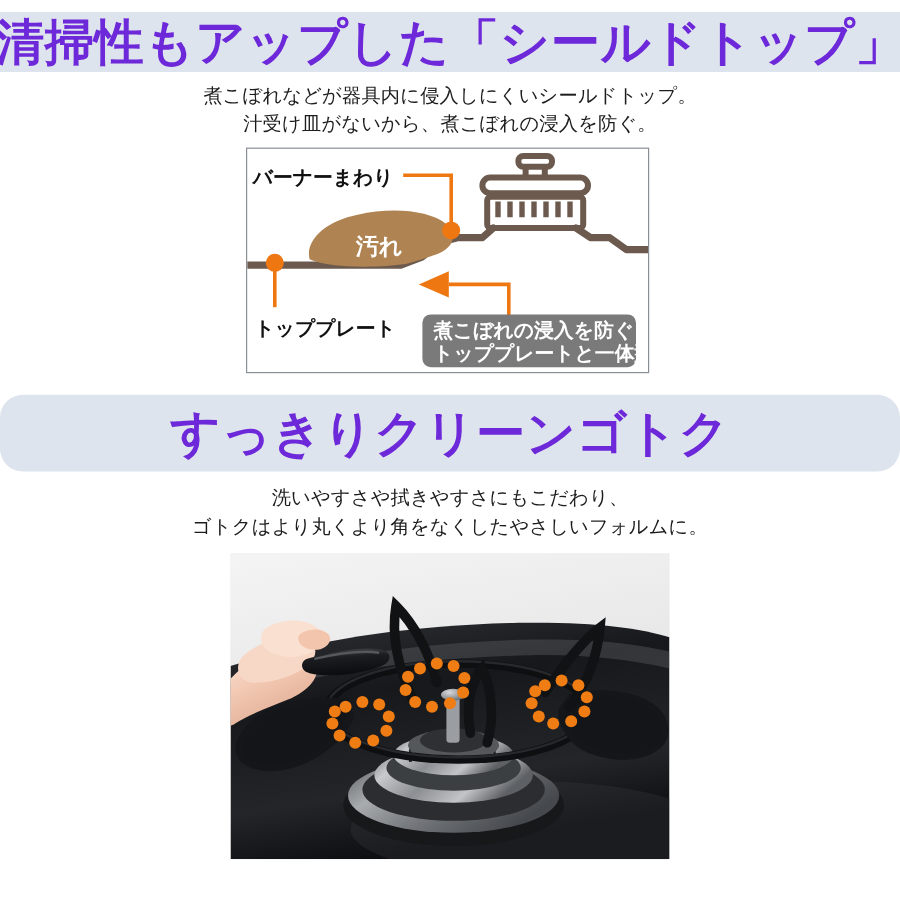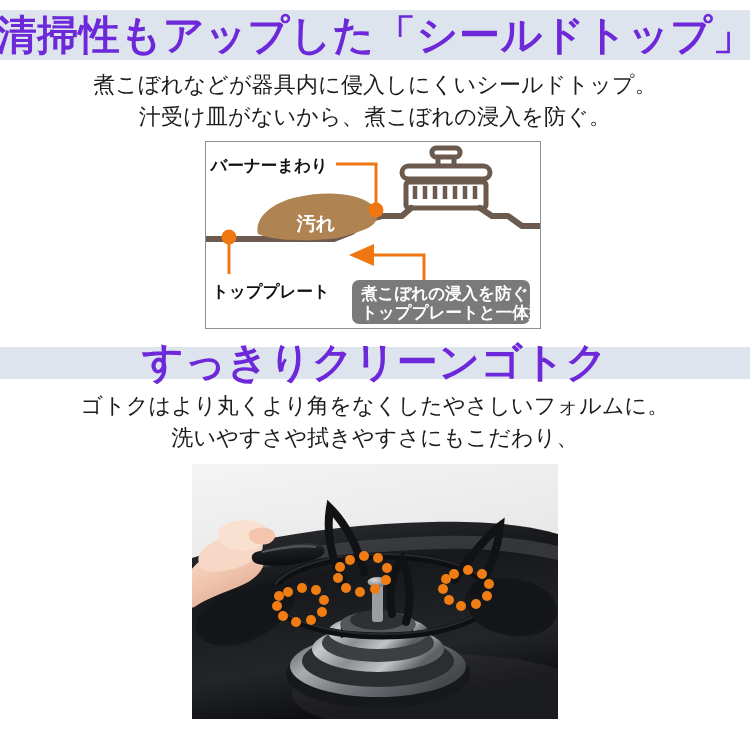--- a/index.html
+++ b/index.html
@@ -27,21 +27,21 @@
     font-weight:bold;
     letter-spacing:0.5px;
     color:#6d28d9;
     line-height:1;
     white-space:nowrap;
   }
 
   
   .lead{
     text-align:center;
-    font-size:22px;
+    font-size:16px;
     line-height:1.45;
     color:#1c1c1c;
     letter-spacing:0.2px;
     padding-top:9px;
   }
   .lead div{white-space:nowrap;}
 
   
   .diagram-wrap{
     position:relative;
@@ -137,27 +137,27 @@
         <path d="M 143 113 L 168 102 L 168 124 Z" fill="#ee7711"></path>
         <path d="M 168 113 L 218 113 L 218 140" stroke="#ee7711" stroke-width="3" fill="none"></path>
 
         <rect x="146" y="138" width="178" height="44" rx="7" fill="#7a7a7a"></rect>
         <text x="155" y="157" font-family="'Liberation Sans',sans-serif" font-size="16.5" font-weight="bold" fill="#ffffff">煮こぼれの浸入を防ぐ</text>
         <text x="155" y="176" font-family="'Liberation Sans',sans-serif" font-size="16.5" font-weight="bold" fill="#ffffff">トッププレートと一体型</text>
       </svg>
     </div>
   </div>
 
-  <div class="band" style="height:32px;margin-top:14px;">
+  <div class="band" style="height:64px;margin-top:14px;border-radius:19px;">
     <span class="band-title">すっきりクリーンゴトク</span>
   </div>
 
   <div class="lead" style="padding-top:11px;">
+    <div>洗いやすさや拭きやすさにもこだわり、</div>
     <div>ゴトクはより丸くより角をなくしたやさしいフォルムに。</div>
-    <div>洗いやすさや拭きやすさにもこだわり、</div>
   </div>
 
   <div class="photo-wrap" style="margin-top:10px;">
     <div class="photo">
       <svg width="366" height="255" viewBox="0 0 366 255">
         <defs>
           <linearGradient id="glassTop" x1="0" y1="0" x2="0.25" y2="1">
             <stop offset="0" stop-color="#f4f4f4"></stop>
             <stop offset="0.45" stop-color="#e9e9ea"></stop>
             <stop offset="1" stop-color="#dcdcde"></stop>

